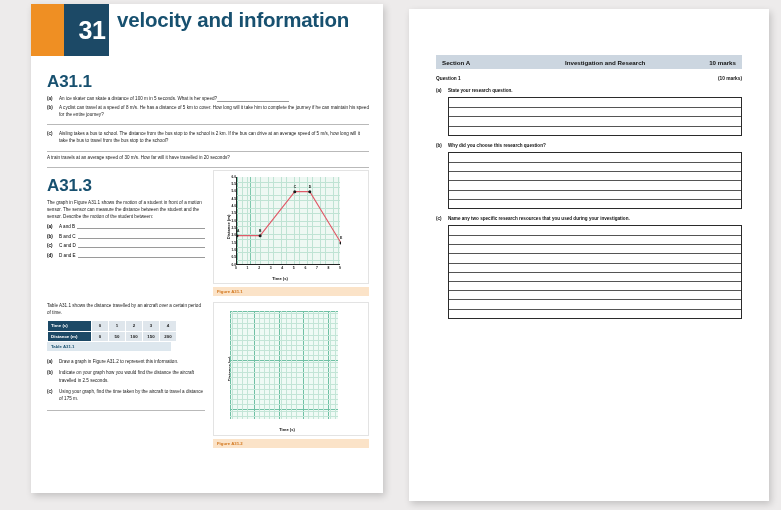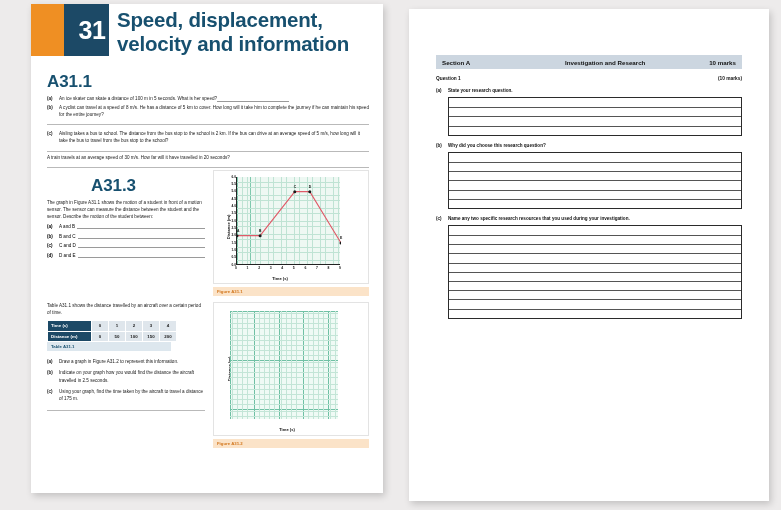--- a/index.html
+++ b/index.html
@@ -38,21 +38,21 @@
     color: #17506f; font-size: 20.5px; font-weight: bold;
     line-height: 1.16; letter-spacing: -0.2px;
   }
 
   
   .lp-body { padding: 8px 14px 0 16px; }
   .sec-title {
     color: #17506f; font-size: 17px; font-weight: bold;
     margin: 8px 0 3px 0; letter-spacing: -0.1px;
   }
-  .sec-title.tight { margin-top: 6px; margin-left: 44px; }
+  .sec-title.tight { margin-top: 6px; }
   .qline { display: flex; font-size: 4.6px; line-height: 1.55; color: #1a1a1a; margin-bottom: 2px; }
   .qlabel { width: 12px; flex: 0 0 12px; font-weight: 600; }
   .qtext { flex: 1 1 auto; }
   .para { font-size: 4.6px; line-height: 1.55; color: #1a1a1a; }
   .rule-full { border: 0; border-top: 0.6px solid #b9b9b9; margin: 6px 0 2px 0; }
   .ans-inline {
     display: inline-block; border-bottom: 0.6px solid #9a9a9a;
     height: 5px; vertical-align: bottom;
   }
 
@@ -173,21 +173,20 @@
 <div class="stage">
 
   <div class="page" id="page-left">
 
     <div class="chapter-head">
       <div class="orange-tab"></div>
       <div class="num-box">
         <span>31</span>
       </div>
       <div class="chapter-title">
-        <div>Speed, displacement,</div>
         <div>velocity and information</div>
       </div>
     </div>
 
     <div class="lp-body">
 
       <div class="sec-title">A31.1</div>
       <div class="qline">
         <div class="qlabel">(a)</div>
         <div class="qtext"><span>An ice skater can skate a distance of 100 m in 5 seconds. What is her speed?</span><span class="ans-inline" style="width:72px"></span></div>

